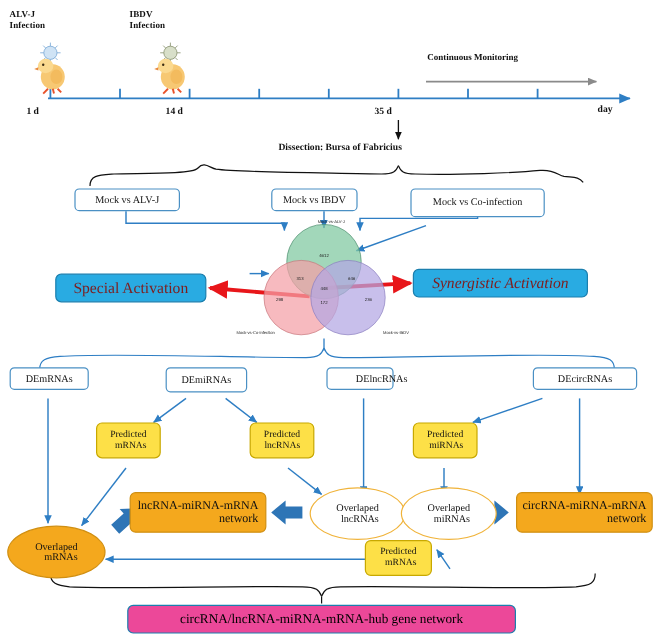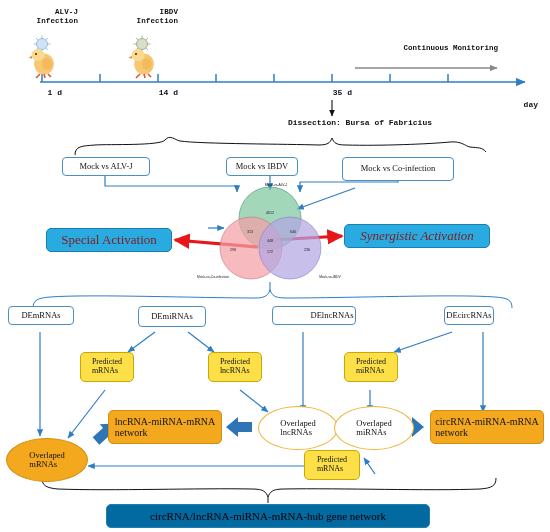--- a/index.html
+++ b/index.html
@@ -6,46 +6,46 @@
   html,body{margin:0;padding:0;background:#ffffff;}
   body{
     width:550px;height:532px;position:relative;overflow:hidden;
     font-family:"Liberation Serif", serif;
     color:#111;
   }
   #stage{position:absolute;left:0;top:0;width:550px;height:532px;}
 
   
   .lbl{
-    position:absolute;text-align:right;line-height:1.15;
-    font-family:Liberation Mono, monospace;
+    position:absolute;text-align:left;line-height:1.15;
+    font-family:Liberation Serif, serif;
   }
   .bold{font-weight:bold;}
 
   
   .tl-head{font-size:7.5px;font-weight:bold;letter-spacing:.1px;}
   .tl-tick{font-size:8px;font-weight:bold;}
   .mono-head{font-size:7.5px;font-weight:bold;}
 
   
   .box{
     position:absolute;box-sizing:border-box;display:flex;
-    align-items:center;justify-content:center;text-align:left;
+    align-items:center;justify-content:center;text-align:right;
     line-height:1.1;
   }
   .box-outline{
     border:1px solid #4a90c4;border-radius:4px;background:#ffffff;
     font-size:8.5px;color:#111;
   }
   .box-cyan{
     background:#29abe2;border:1px solid #1b7fae;border-radius:5px;
     font-size:13px;color:#7f1d1d;
   }
   .box-cyan-sm{
-    background:#0369a1;border:1px solid #1b7fae;border-radius:5px;
+    background:#ec4899;border:1px solid #1b7fae;border-radius:5px;
     font-size:11px;color:#000;
   }
   .box-yellow{
     background:#fde047;border:1px solid #c8a800;border-radius:5px;
     font-size:8px;color:#111;
   }
   .box-orange{
     background:#f4a81d;border:1px solid #d08f12;border-radius:5px;
     font-size:10px;color:#111;
   }
@@ -225,21 +225,21 @@
 
   <div class="lbl tl-head" style="left:8px;top:8px;width:70px;"><span>ALV-J</span><br><span>Infection</span></div>
 
   <div class="lbl tl-head" style="left:108px;top:8px;width:70px;"><span>IBDV</span><br><span>Infection</span></div>
 
   <div class="lbl mono-head" style="left:356px;top:44px;width:142px;">Continuous Monitoring</div>
 
   <div class="lbl tl-tick" style="left:22px;top:88px;width:40px;">1 d</div>
   <div class="lbl tl-tick" style="left:138px;top:88px;width:40px;">14 d</div>
   <div class="lbl tl-tick" style="left:312px;top:88px;width:40px;">35 d</div>
-  <div class="lbl tl-tick" style="left:498px;top:100px;width:40px;">day</div>
+  <div class="lbl tl-tick" style="left:498px;top:86px;width:40px;">day</div>
 
   <div class="lbl bold" style="left:232px;top:118px;width:200px;font-size:8px;">Dissection: Bursa of Fabricius</div>
 
   <div class="box box-outline" style="left:62px;top:157px;width:88px;height:19px;">Mock vs ALV-J</div>
   <div class="box box-outline" style="left:226px;top:157px;width:72px;height:19px;">Mock vs IBDV</div>
   <div class="box box-outline" style="left:342px;top:157px;width:112px;height:24px;">Mock vs Co-infection</div>
 
   <div class="venn-cap" style="left:246px;top:183px;width:60px;">Mock-vs-ALV-J</div>
   <div class="venn-cap" style="left:178px;top:275px;width:70px;">Mock-vs-Co-infection</div>
   <div class="venn-cap" style="left:300px;top:275px;width:60px;">Mock-vs-IBDV</div>
@@ -250,22 +250,22 @@
   <div class="venn-num" style="left:240px;top:230px;width:20px;">313</div>
   <div class="venn-num" style="left:283px;top:230px;width:20px;">646</div>
   <div class="venn-num" style="left:260px;top:250px;width:20px;">172</div>
   <div class="venn-num" style="left:260px;top:239px;width:20px;">448</div>
 
   <div class="box box-cyan" style="left:46px;top:228px;width:126px;height:24px;">Special Activation</div>
   <div class="box box-cyan" style="left:344px;top:224px;width:146px;height:24px;font-style:italic;">Synergistic Activation</div>
 
   <div class="box box-outline" style="left:8px;top:306px;width:66px;height:19px;">DEmRNAs</div>
   <div class="box box-outline" style="left:138px;top:306px;width:68px;height:21px;">DEmiRNAs</div>
-  <div class="box box-outline" style="left:272px;top:306px;width:84px;height:19px;padding-left:36px;">DElncRNAs</div>
-  <div class="box box-outline" style="left:444px;top:306px;width:50px;height:19px;">DEcircRNAs</div>
+  <div class="box box-outline" style="left:272px;top:306px;width:56px;height:19px;padding-left:36px;">DElncRNAs</div>
+  <div class="box box-outline" style="left:444px;top:306px;width:87px;height:19px;">DEcircRNAs</div>
 
   <div class="box box-yellow" style="left:80px;top:352px;width:54px;height:30px;">
     <span><span>Predicted</span><br><span>mRNAs</span></span>
   </div>
   <div class="box box-yellow" style="left:208px;top:352px;width:54px;height:30px;">
     <span><span>Predicted</span><br><span>lncRNAs</span></span>
   </div>
   <div class="box box-yellow" style="left:344px;top:352px;width:54px;height:30px;">
     <span><span>Predicted</span><br><span>miRNAs</span></span>
   </div>

